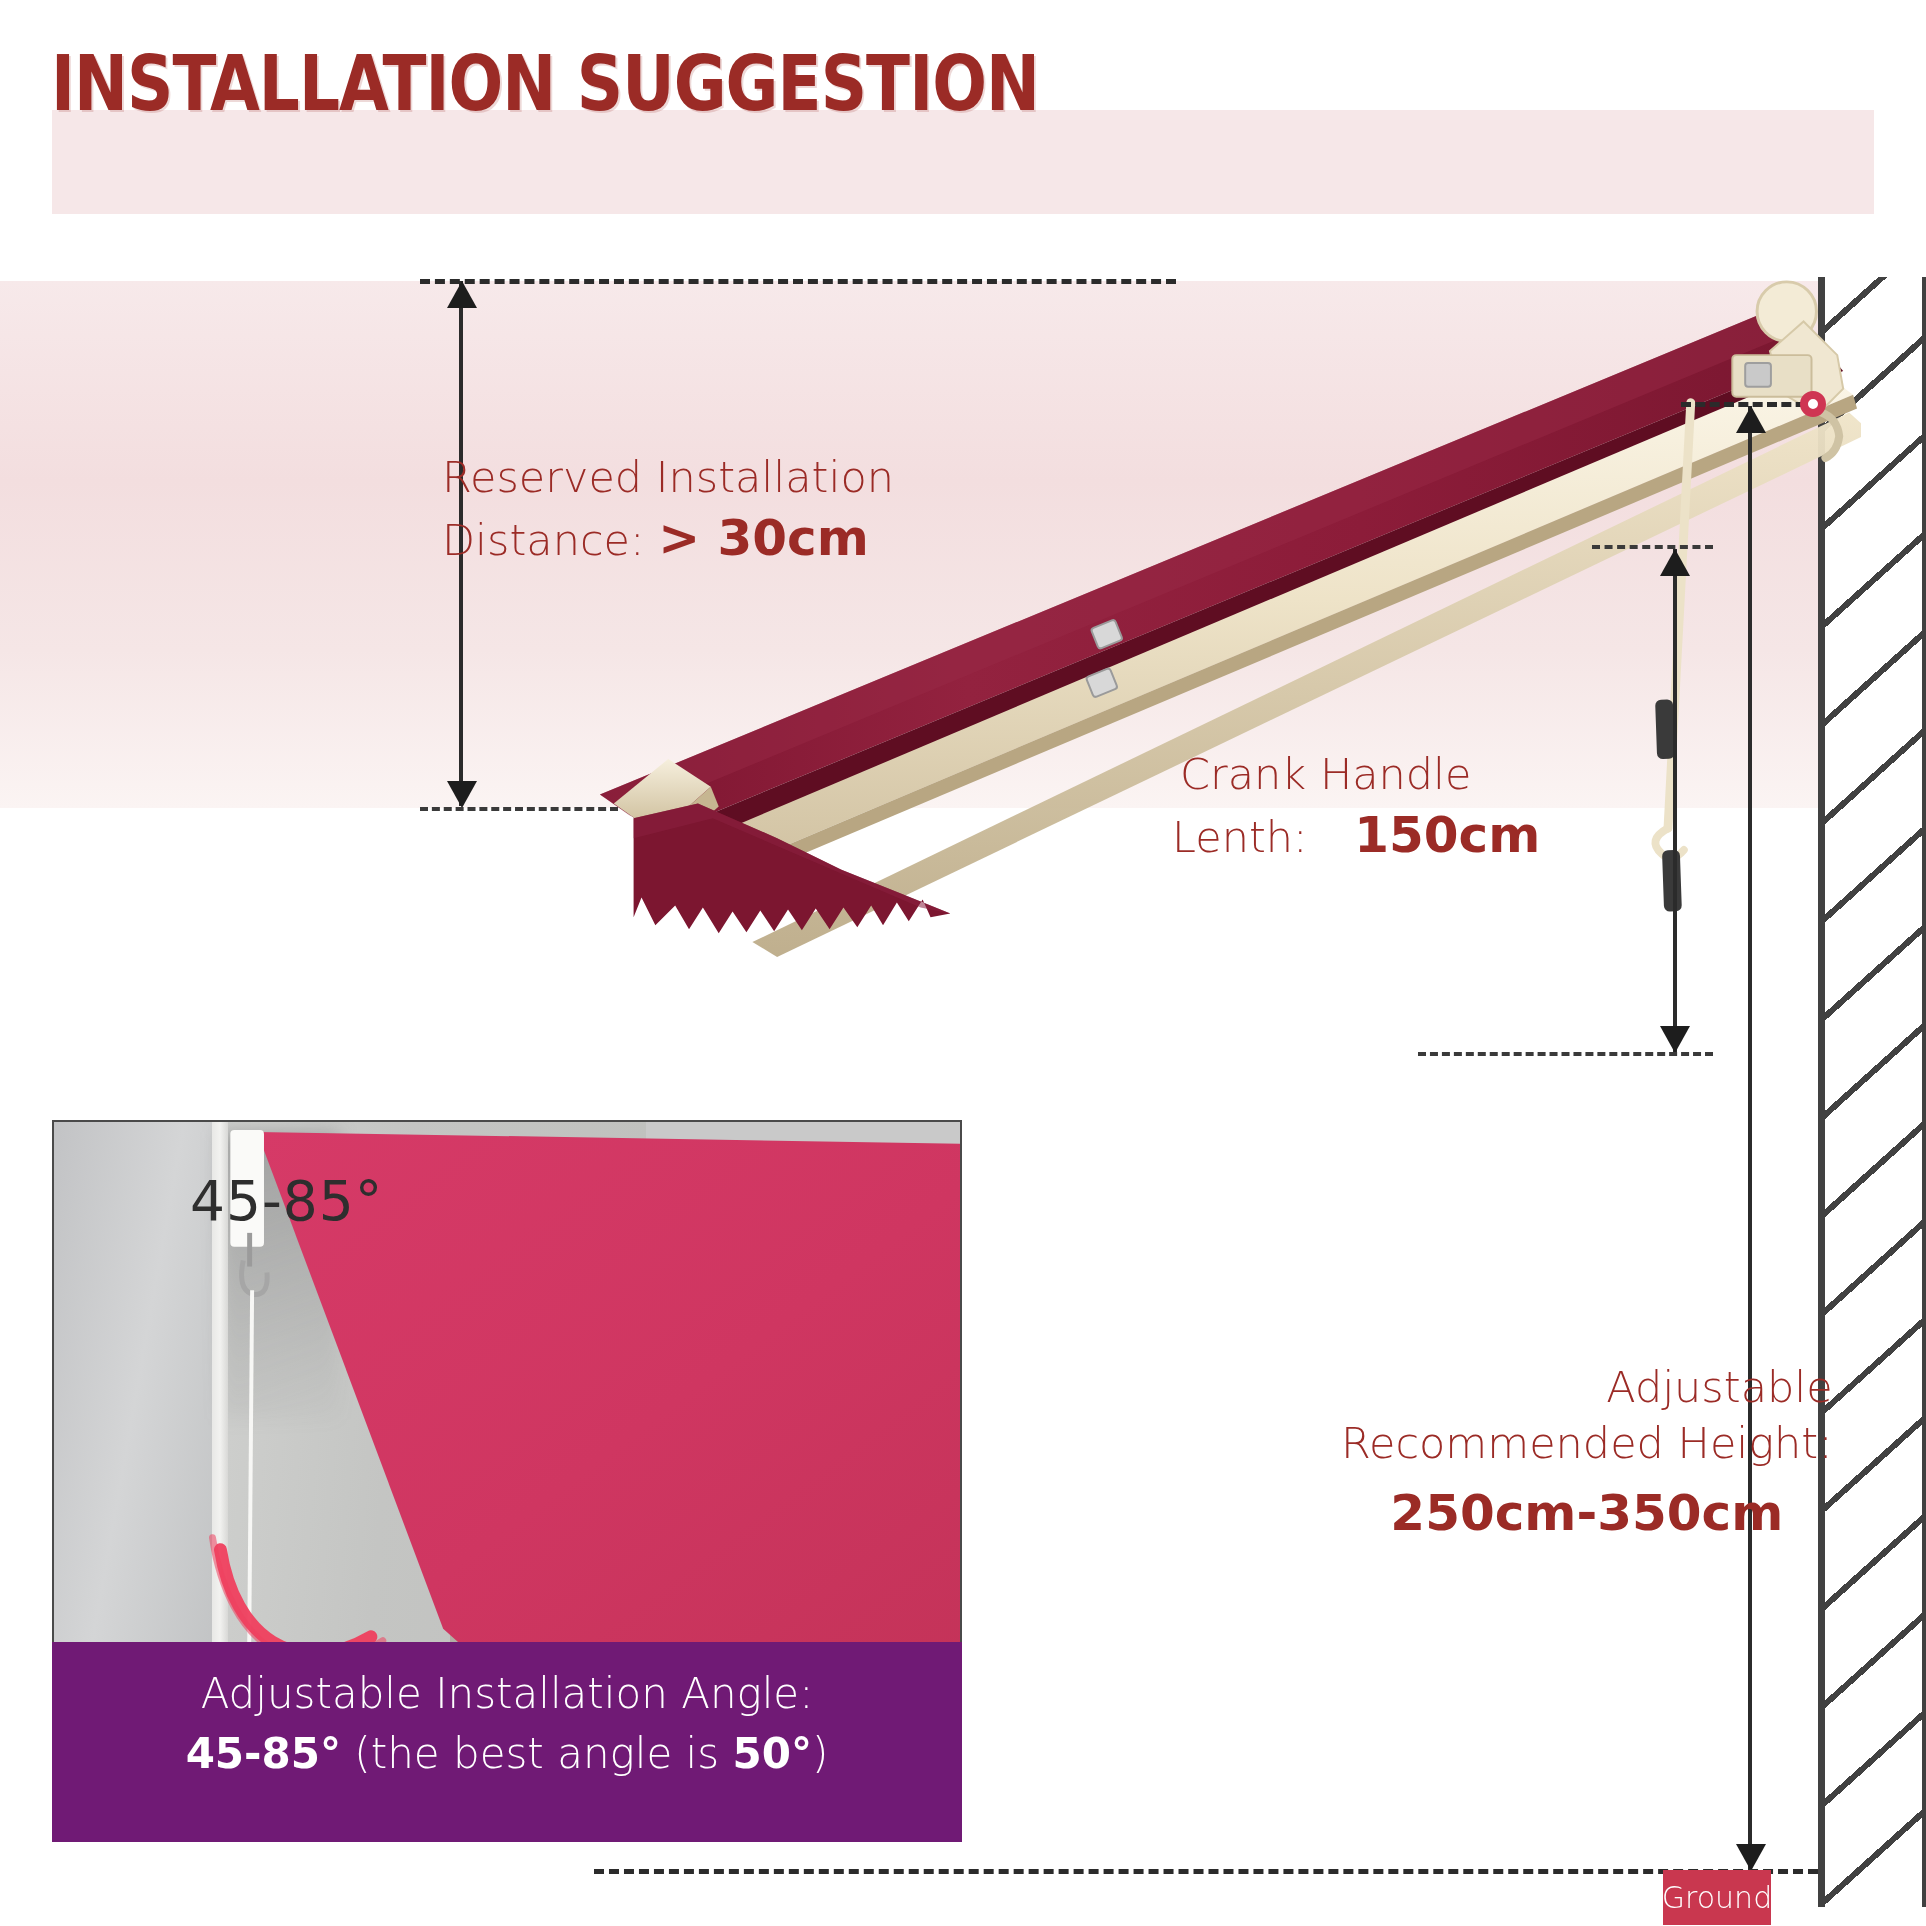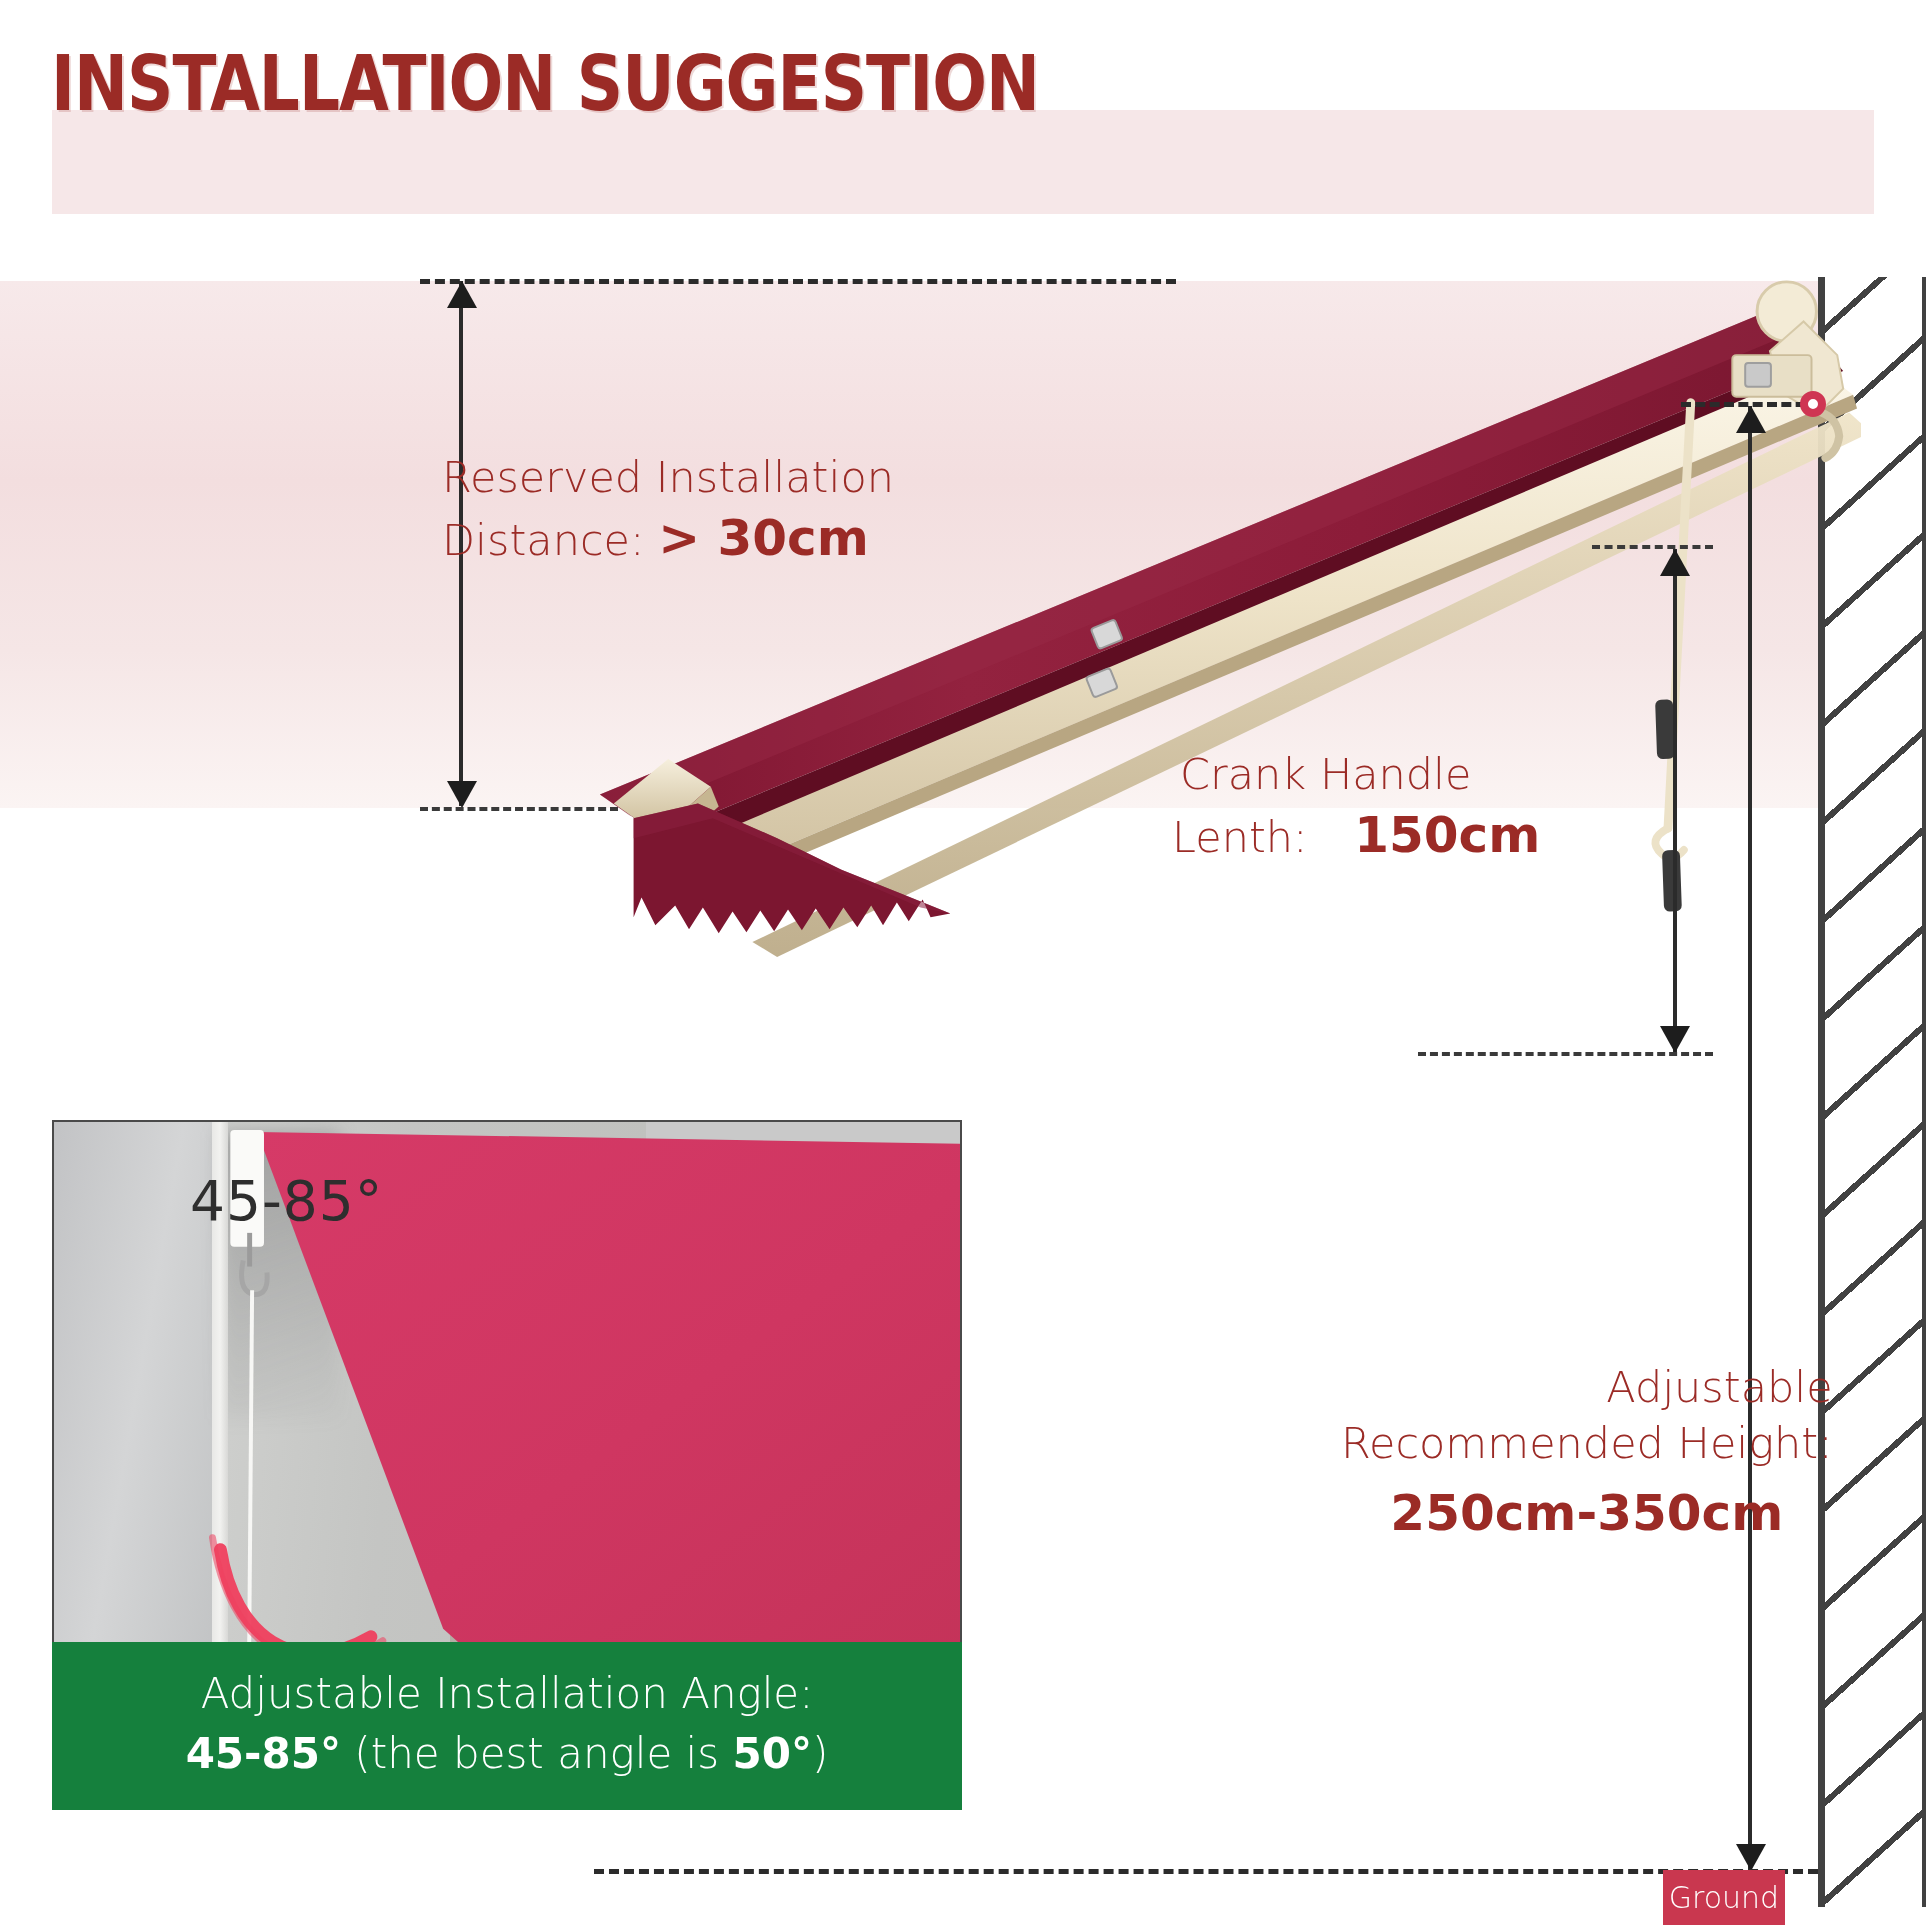--- a/index.html
+++ b/index.html
@@ -136,34 +136,34 @@
   }
   
   .ph-window{
     position:absolute;left:396px;top:396px;width:515px;height:297px;
     background:linear-gradient(180deg,#b8b5ab 0%,#a9a79e 100%);
   }
   .ph-mullion{position:absolute;top:396px;width:12px;height:297px;background:#e9e9e6;}
 
   
   .banner{
-    position:absolute;left:52px;top:1626px;width:910px;height:168px;
-    background:#15803d;
+    position:absolute;left:52px;top:1626px;width:910px;height:200px;
+    background:#701a75;
     color:#ffffff;
   }
   .banner-text{
     position:absolute;left:0;top:22px;width:910px;
     text-align:center;font-size:42px;font-weight:300;line-height:1.42;
     color:#ffffff;
   }
   .banner-text b{font-weight:bold;}
 
   
   .ground-label{
-    position:absolute;left:1663px;top:1854px;width:122px;height:55px;
+    position:absolute;left:1663px;top:1854px;width:108px;height:55px;
     background:#c9374f;color:#ffffff;
     font-size:30px;font-weight:300;
     display:flex;align-items:center;justify-content:center;
   }
 
   .awning-svg{position:absolute;left:594px;top:248px;width:1267px;height:693px;}
 </style>
 </head>
 <body>
 

